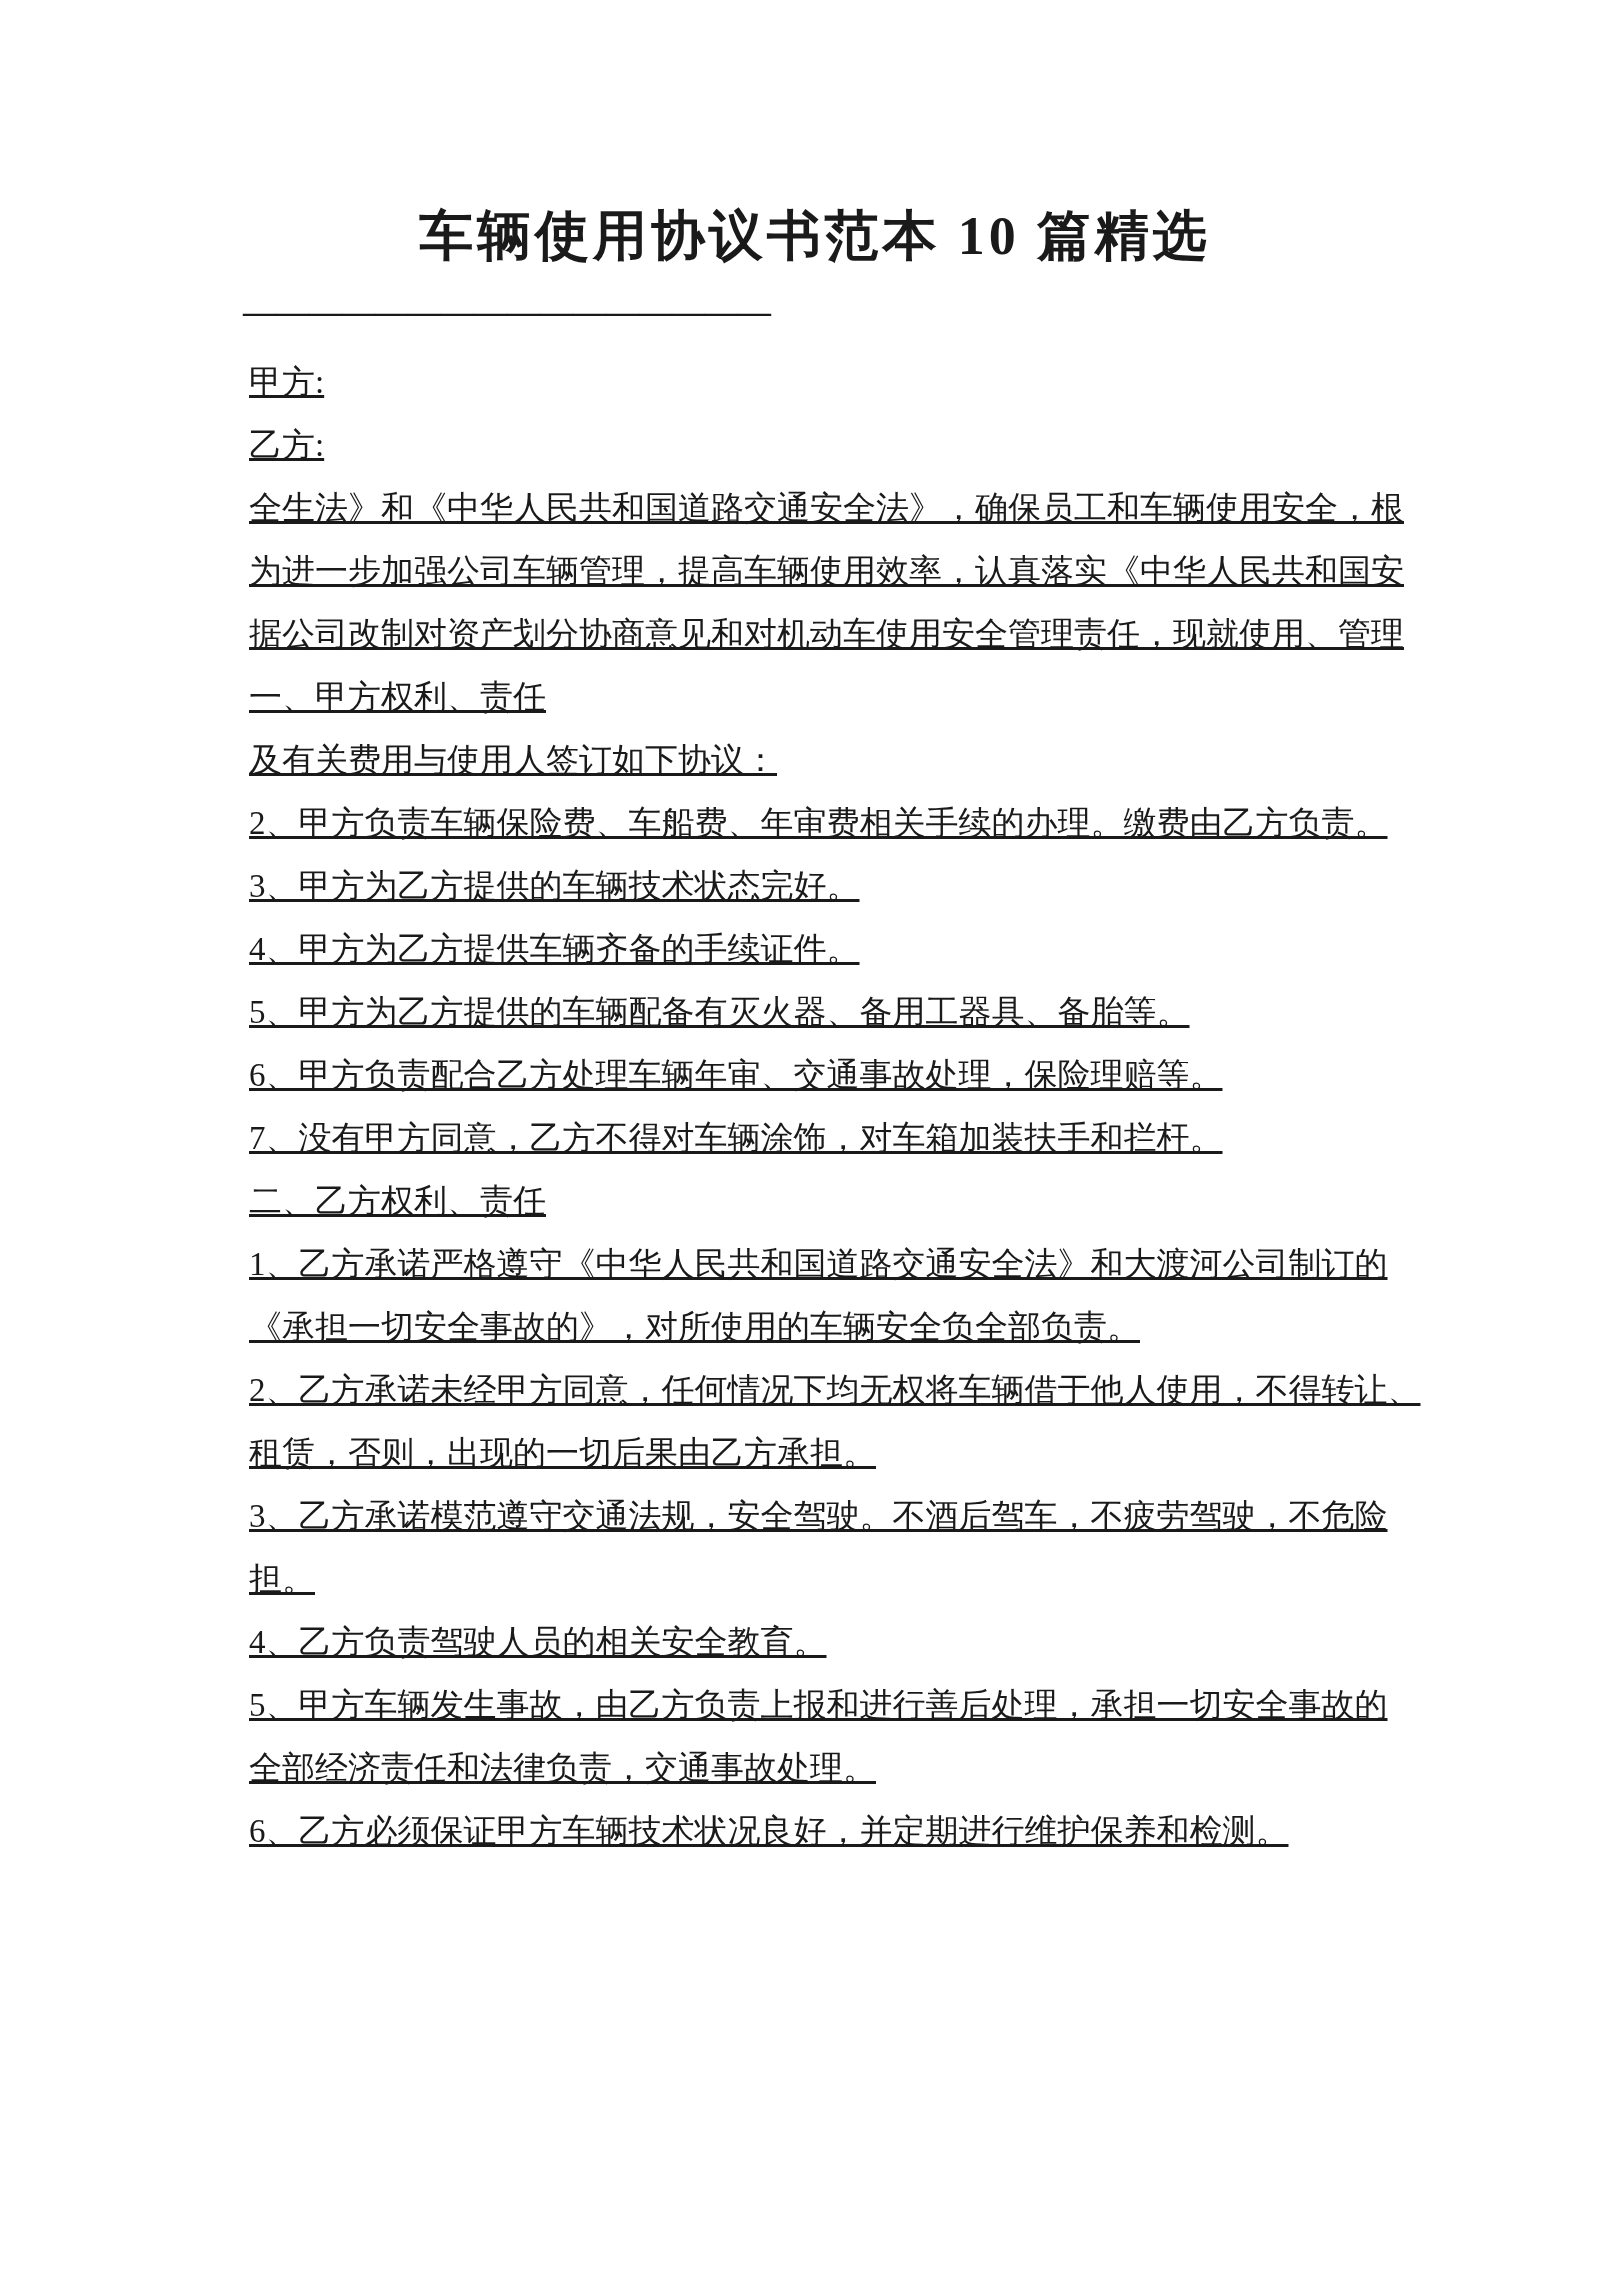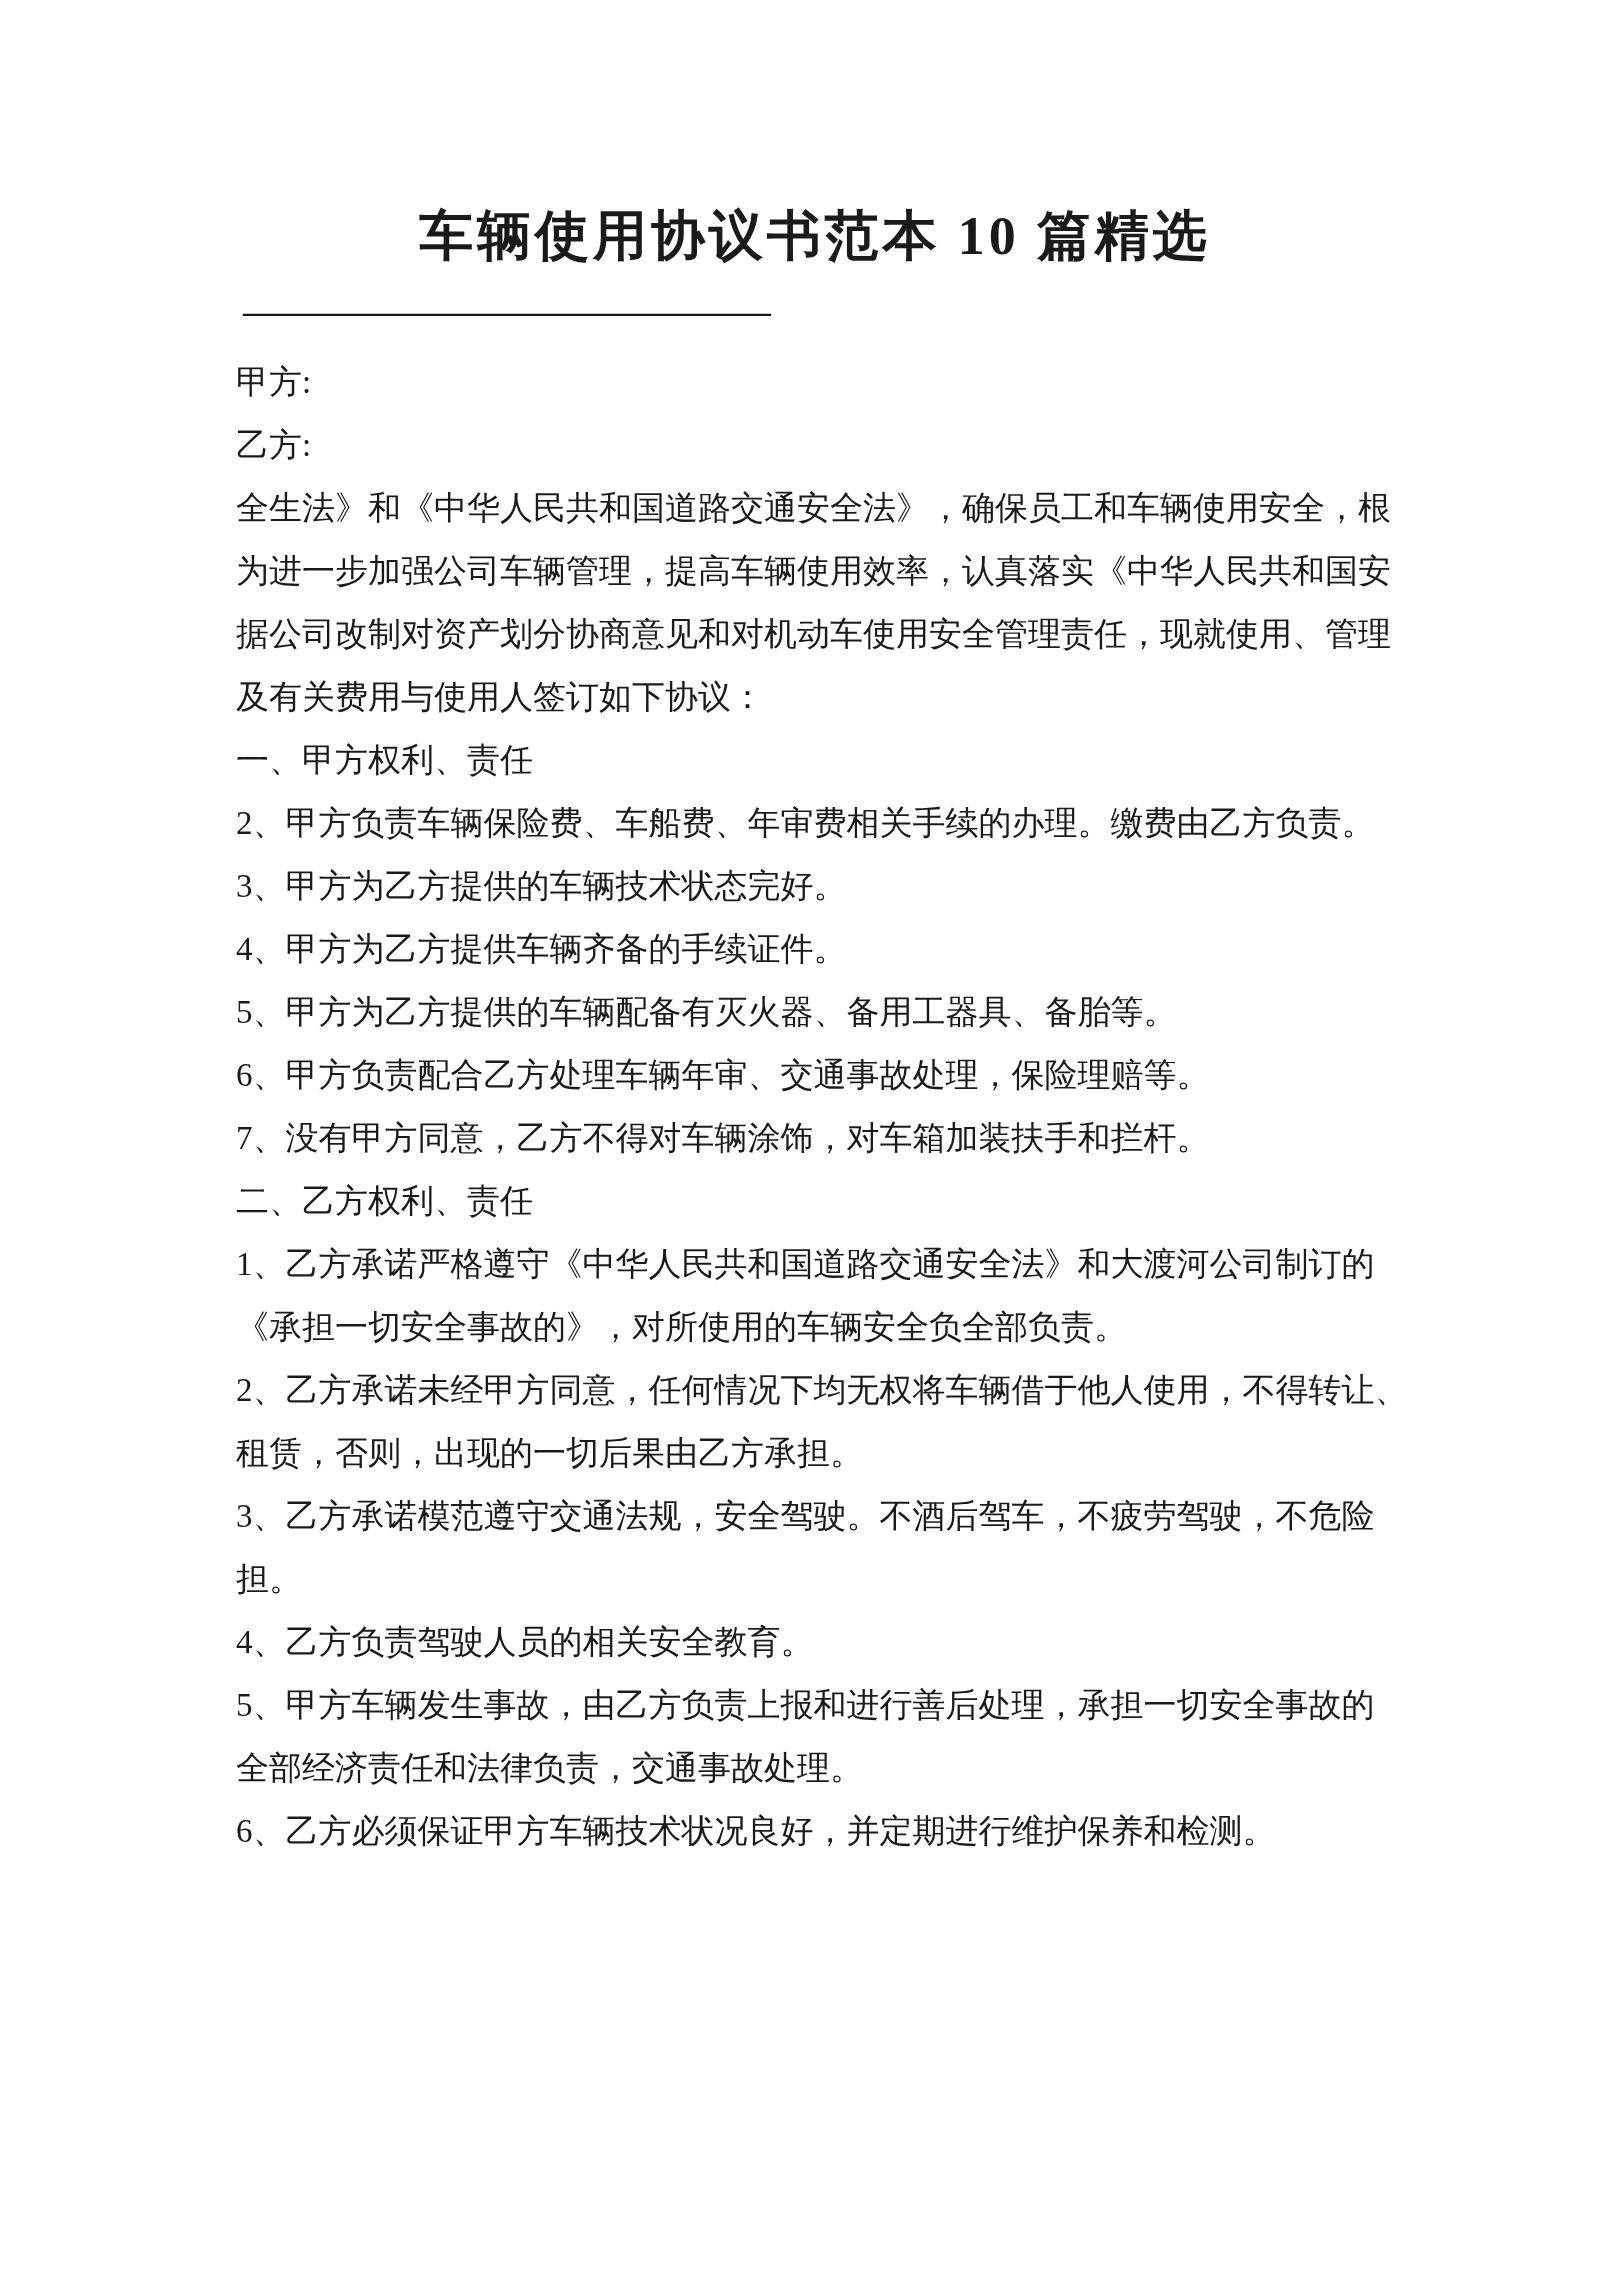--- a/index.html
+++ b/index.html
@@ -34,45 +34,46 @@
     left: 243px;
     font-size: 33px;
     line-height: 38px;
     font-weight: bold;
     white-space: nowrap;
     letter-spacing: 0;
   }
   .doc-body {
     position: absolute;
     top: 351px;
-    left: 236px;
+    left: 249px;
     width: 1139px;
     font-size: 33px;
     line-height: 63px;
+    text-decoration: underline;
   }
   .doc-body .line {
     height: 63px;
     white-space: nowrap;
     text-align: left;
   }
 </style>
 </head>
 <body>
 
 <div class="page">
   <h1 class="doc-title">车辆使用协议书范本 10 篇精选</h1>
   <div class="divider">————————————————</div>
   <div class="doc-body" id="doc-body">
       <div class="line">甲方:</div>
       <div class="line">乙方:</div>
       <div class="line">全生法》和《中华人民共和国道路交通安全法》，确保员工和车辆使用安全，根</div>
       <div class="line">为进一步加强公司车辆管理，提高车辆使用效率，认真落实《中华人民共和国安</div>
       <div class="line">据公司改制对资产划分协商意见和对机动车使用安全管理责任，现就使用、管理</div>
+      <div class="line">一、甲方权利、责任</div>
       <div class="line">及有关费用与使用人签订如下协议：</div>
-      <div class="line">一、甲方权利、责任</div>
       <div class="line">2、甲方负责车辆保险费、车船费、年审费相关手续的办理。缴费由乙方负责。</div>
       <div class="line">3、甲方为乙方提供的车辆技术状态完好。</div>
       <div class="line">4、甲方为乙方提供车辆齐备的手续证件。</div>
       <div class="line">5、甲方为乙方提供的车辆配备有灭火器、备用工器具、备胎等。</div>
       <div class="line">6、甲方负责配合乙方处理车辆年审、交通事故处理，保险理赔等。</div>
       <div class="line">7、没有甲方同意，乙方不得对车辆涂饰，对车箱加装扶手和拦杆。</div>
       <div class="line">二、乙方权利、责任</div>
       <div class="line">1、乙方承诺严格遵守《中华人民共和国道路交通安全法》和大渡河公司制订的</div>
       <div class="line">《承担一切安全事故的》，对所使用的车辆安全负全部负责。</div>
       <div class="line">2、乙方承诺未经甲方同意，任何情况下均无权将车辆借于他人使用，不得转让、</div>

